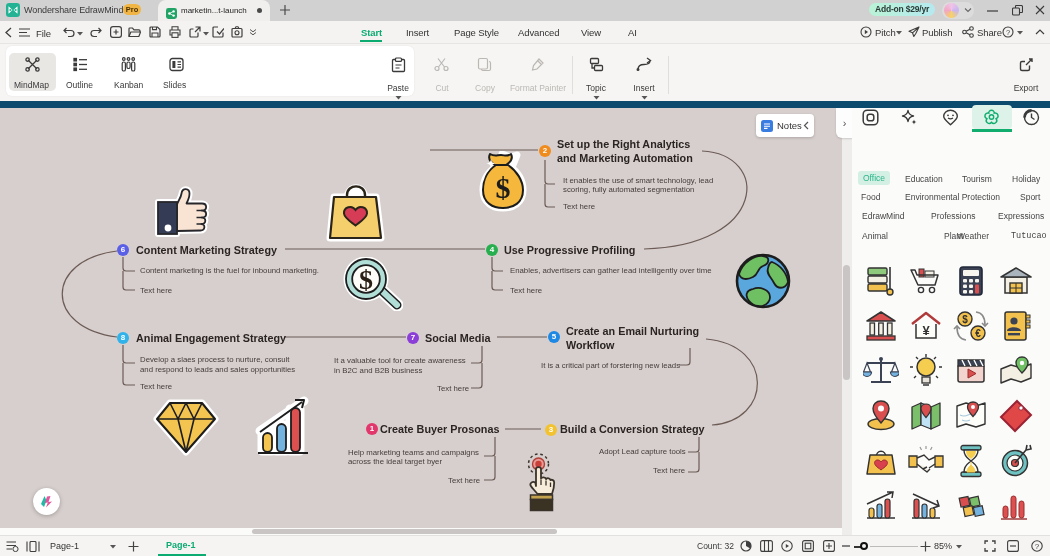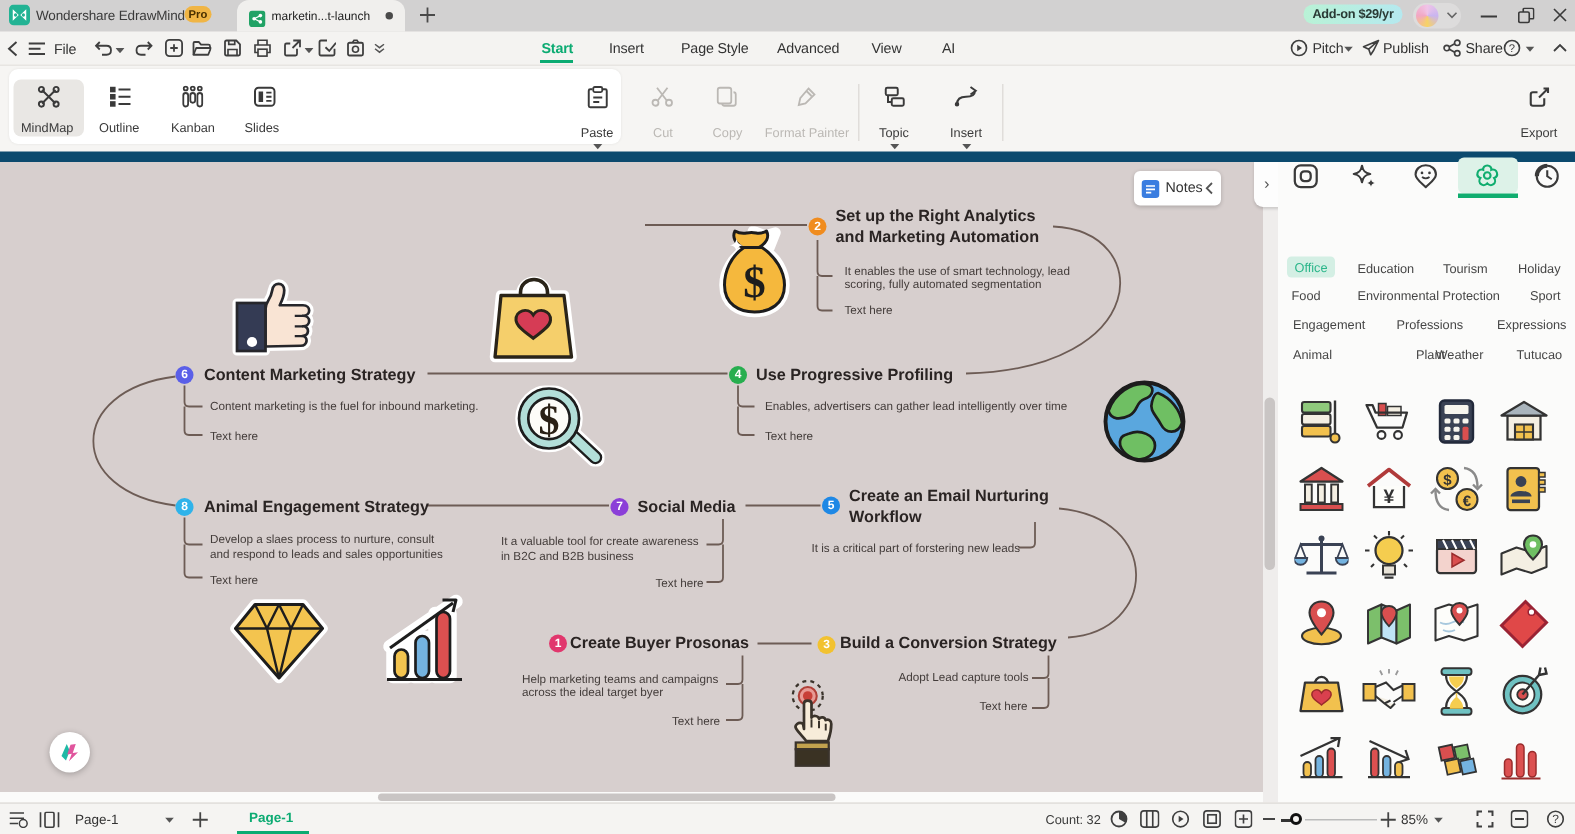--- a/index.html
+++ b/index.html
@@ -455,27 +455,27 @@
         <path d="M8.5 4.5 V8.5 L11.5 10.5" fill="none" stroke="#3a3a3a" stroke-width="1.4"></path>
         <path d="M8.5 1.5 A7 7 0 0 0 1.5 8.5" fill="none" stroke="#3a3a3a" stroke-width="2.8"></path>
       </svg>
     <div class="cat abs" style="left:6px;top:63px;background:#d4efe4;color:#2bb68a;border-radius:3px;padding:2px 5px;">Office</div>
     <div class="cat abs" style="left:53px;top:66px;">Education</div>
     <div class="cat abs" style="left:110px;top:66px;">Tourism</div>
     <div class="cat abs" style="left:160px;top:66px;">Holiday</div>
     <div class="cat abs" style="left:9px;top:84px;">Food</div>
     <div class="cat abs" style="left:53px;top:84px;">Environmental Protection</div>
     <div class="cat abs" style="left:168px;top:84px;">Sport</div>
-    <div class="cat abs" style="left:10px;top:103px;">Engagement</div>
+    <div class="cat abs" style="left:10px;top:103px;">EdrawMind</div>
     <div class="cat abs" style="left:79px;top:103px;">Professions</div>
     <div class="cat abs" style="left:146px;top:103px;">Expressions</div>
     <div class="cat abs" style="left:10px;top:123px;">Animal</div>
     <div class="cat abs" style="left:60px;top:123px;padding-left:32px;">Plant</div>
     <div class="cat abs" style="left:105px;top:123px;">Weather</div>
-    <div class="cat abs" style="left:159px;top:123px;">Tutucao</div>
+    <div class="cat abs" style="left:159px;top:123px;font-family:Liberation Mono, monospace;">Tutucao</div>
 
     <svg class="abs" style="left:11px;top:155px;" width="36" height="36" viewBox="0 0 36 36">
       <path d="M27 4 V27" stroke="#333" stroke-width="1.6"></path>
       <rect x="5" y="5" width="19" height="7" rx="1.5" fill="#8fc97c" stroke="#333" stroke-width="1.4"></rect>
       <rect x="5" y="13" width="19" height="7" rx="1.5" fill="#f4efe3" stroke="#333" stroke-width="1.4"></rect>
       <rect x="5" y="21" width="19" height="7" rx="1.5" fill="#f2c14e" stroke="#333" stroke-width="1.4"></rect>
       <circle cx="27" cy="29" r="3" fill="#f2c14e" stroke="#333" stroke-width="1.4"></circle>
     </svg>
     <svg class="abs" style="left:56px;top:155px;" width="36" height="36" viewBox="0 0 36 36">
       <rect x="11" y="6" width="5" height="8" fill="#d94f4f" stroke="#333"></rect>

